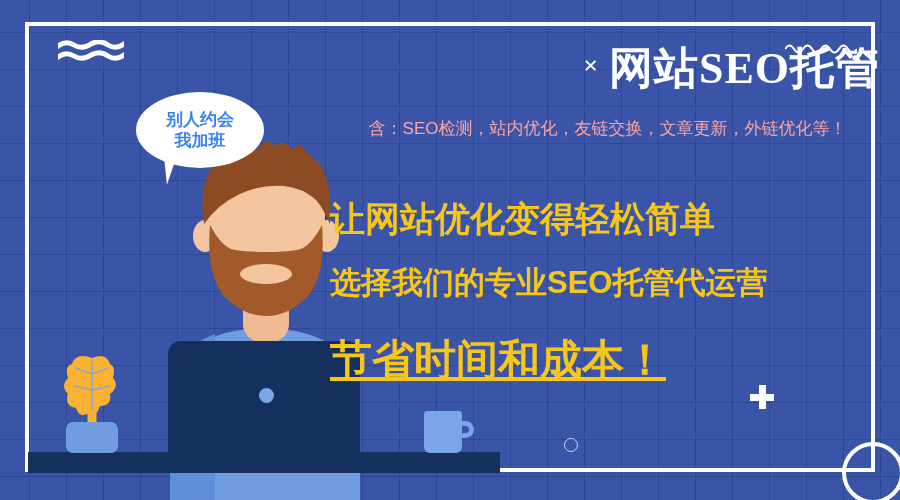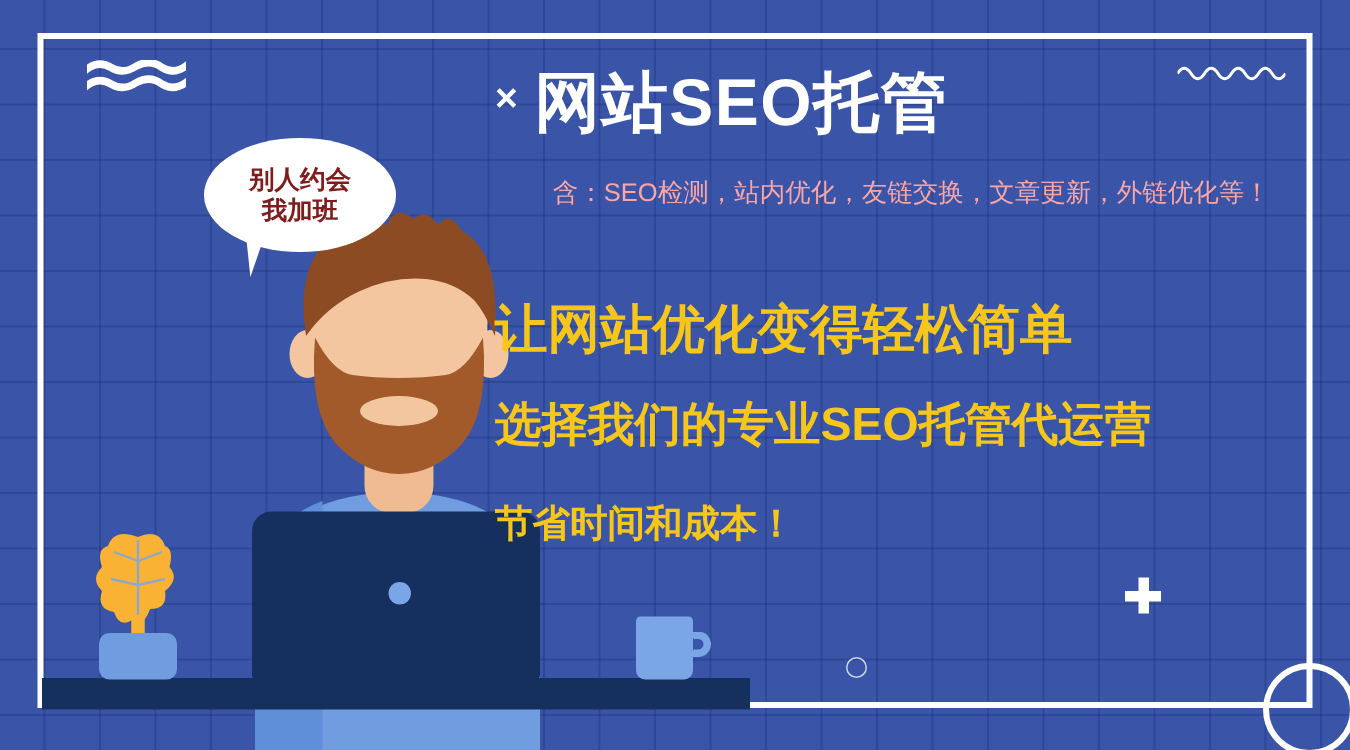--- a/index.html
+++ b/index.html
@@ -83,27 +83,28 @@
     border: 4px solid #ffffff;
     border-radius: 50%;
     box-sizing: border-box;
   }
   
   #headline {
     position: absolute;
     left: 330px;
     top: 46px;
     width: 550px;
-    text-align: left;
+    text-align: right;
     color: #ffffff;
     font-size: 44px;
     font-weight: bold;
     letter-spacing: 1px;
     line-height: 1.05;
     white-space: nowrap;
+    font-family: Liberation Serif, serif;
   }
   #headline .x-mark {
     font-size: 26px;
     font-weight: bold;
     vertical-align: 9px;
     margin-right: 10px;
   }
   #subtitle {
     position: absolute;
     left: 330px;
@@ -118,36 +119,36 @@
     position: absolute;
     left: 330px;
     width: 560px;
     text-align: left;
     color: #f7c61a;
     font-weight: bold;
     white-space: nowrap;
   }
   #yline1 { top: 196px; font-size: 35px; }
   #yline2 { top: 262px; font-size: 31px; }
-  #yline3 { top: 332px; font-size: 25px; }
+  #yline3 { top: 332px; font-size: 42px; text-decoration: underline; }
 
   
   #bubble {
     position: absolute;
     left: 136px;
     top: 92px;
     width: 128px;
     height: 76px;
     background: #ffffff;
     border-radius: 50%;
     display: flex;
     flex-direction: column;
     align-items: center;
     justify-content: center;
-    color: #7f1d1d;
+    color: #3b82f6;
     font-size: 17px;
     line-height: 1.25;
     font-weight: bold;
     z-index: 6;
   }
   #bubble-tail {
     position: absolute;
     left: 165px;
     top: 148px;
     width: 0;

